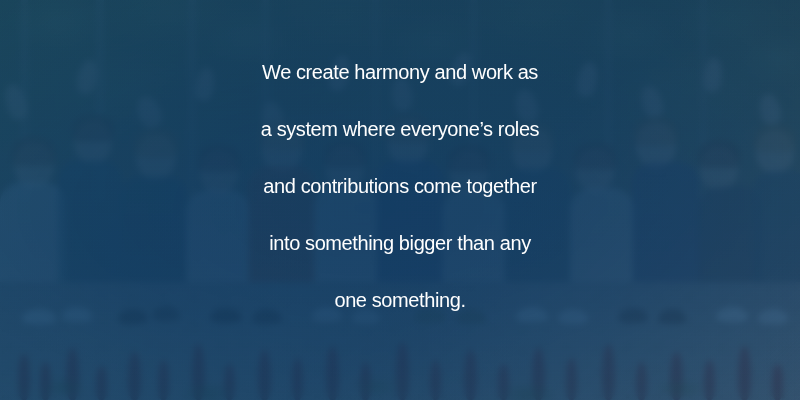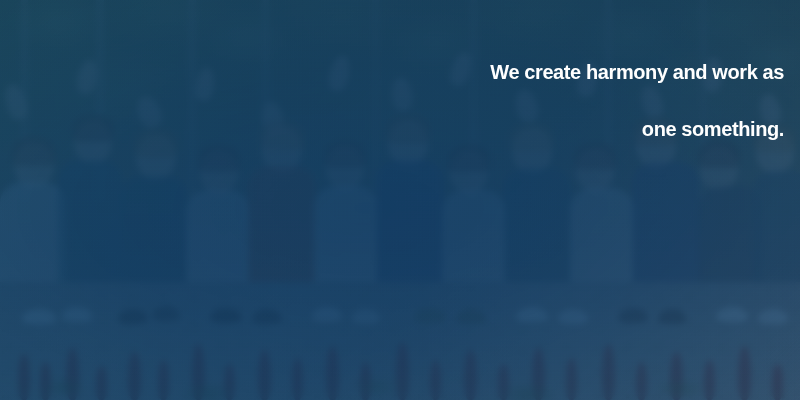--- a/index.html
+++ b/index.html
@@ -189,25 +189,25 @@
     font-weight:bold;
     letter-spacing:1.9px;
     line-height:1;
     text-transform:uppercase;
     white-space:nowrap;
   }
 
   .headline {
     margin-top: 16px;
     width: 768px;
-    text-align:right;
+    text-align:center;
     color:#ffffff;
     font-size:50px;
     line-height:57px;
-    font-weight:700;
+    font-weight:400;
     letter-spacing:-0.4px;
     text-rendering: optimizeLegibility;
   }
   .headline .ln { display:block; white-space:nowrap; }
 </style>
 </head>
 <body>
 
 <div id="slide">
 
@@ -330,17 +330,20 @@
   </div>
 
   <div class="tint-mult"></div>
   <div class="tint-flat"></div>
 
   <div class="content">
 
 
     <div class="headline">
       <span class="ln" style="font-size: 20px;">We create harmony and work as</span>
+      <span class="ln" style="font-size: 20px;">a system where everyone’s roles</span>
+      <span class="ln" style="font-size: 20px;">and contributions come together</span>
+      <span class="ln" style="font-size: 20px;">into something bigger than any</span>
       <span class="ln" style="font-size: 20px;">one something.</span>
     </div>
 
   </div>
 </div>
 
 </body></html>

